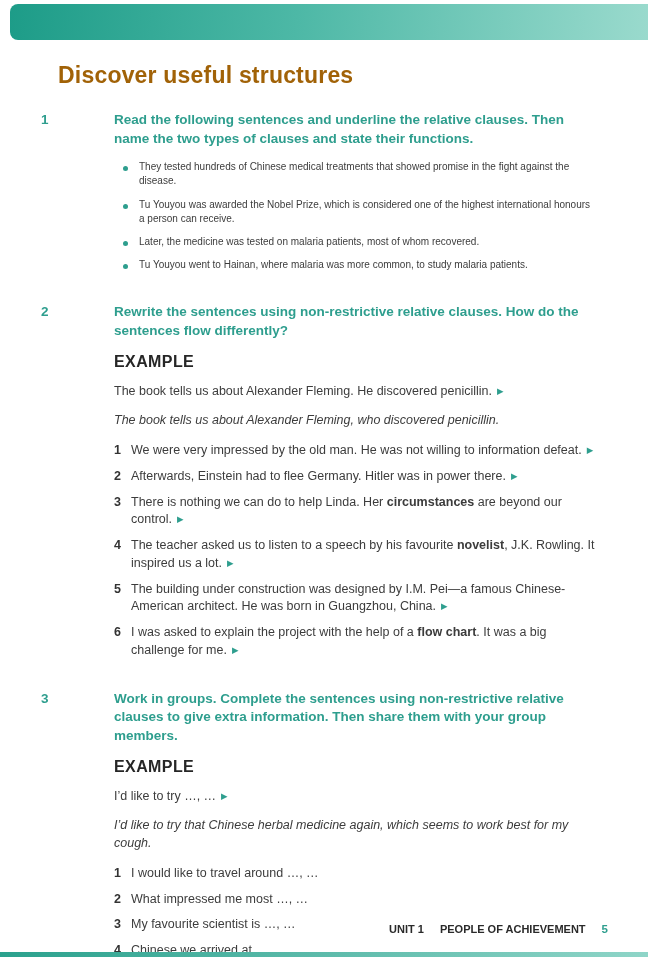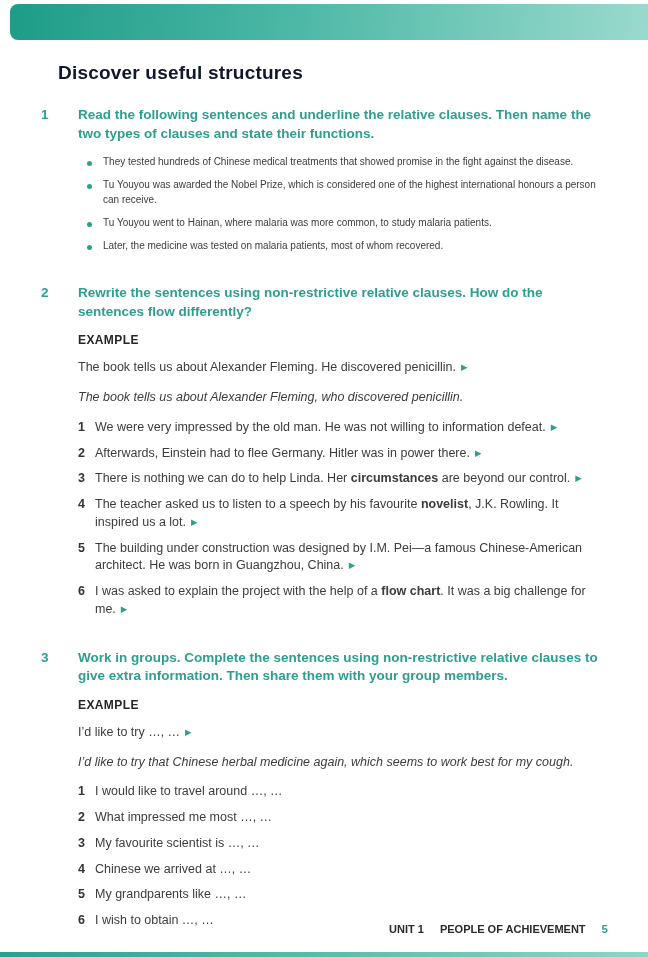--- a/index.html
+++ b/index.html
@@ -17,40 +17,40 @@
     position: absolute; top: 4px; left: 10px; right: 0; height: 36px;
     background: linear-gradient(95deg, #1d9c88 0%, #4db8a6 45%, #9adacd 100%);
     border-radius: 8px 0 0 8px;
   }
   .bottom-rule {
     position: absolute; bottom: 0; left: 0; right: 0; height: 5px;
     background: linear-gradient(95deg, #2aa18d 0%, #8fd5c8 100%);
   }
   .content { position: absolute; top: 50px; left: 0; right: 0; padding: 0 50px 0 38px; }
   .page-title {
-    font-size: 19px; font-weight: bold; color: #0f172a;
+    font-size: 23px; font-weight: bold; color: #a16207;
     margin: 12px 0 22px 20px; letter-spacing: 0.2px;
   }
   .section { display: flex; margin-bottom: 22px; }
   .sec-num {
     flex: none; width: 40px; padding-left: 3px; padding-top: 1px;
     color: var(--accent); font-weight: bold; font-size: 13.5px;
   }
-  .sec-body { flex: 1; min-width: 0; }
+  .sec-body { flex: 1; min-width: 0; margin-left: 36px; }
   .sec-heading {
     color: var(--accent); font-weight: bold; font-size: 13.5px;
     line-height: 1.38; margin-bottom: 12px;
   }
   .bullet-item { display: flex; margin: 9px 0; font-size: 10px; line-height: 1.42; }
   .dot {
     flex: none; width: 5px; height: 5px; border-radius: 50%;
     background: var(--accent); margin: 6px 11px 0 9px;
   }
   .example-label {
-    font-weight: bold; font-size: 12px; color: #262626;
+    font-weight: bold; font-size: 16px; color: #262626;
     letter-spacing: 0.4px; margin: 2px 0 12px 0;
   }
   .example-line { font-size: 12.5px; line-height: 1.42; margin: 0 0 12px 0; }
   .example-answer { font-style: italic; }
   .num-item { display: flex; margin: 8px 0; font-size: 12.5px; line-height: 1.42; }
   .item-num { flex: none; width: 17px; font-weight: bold; color: #333; }
   .item-text { flex: 1; min-width: 0; }
   .bold { font-weight: bold; }
   .arrow { color: var(--accent); font-size: 8.5px; margin-left: 5px; vertical-align: 1px; }
   .footer {
@@ -77,25 +77,25 @@
           <div class="bullet-item">
             <span class="dot"></span>
             <span class="item-text">They tested hundreds of Chinese medical treatments that showed promise in the fight against the disease.</span>
           </div>
           <div class="bullet-item">
             <span class="dot"></span>
             <span class="item-text">Tu Youyou was awarded the Nobel Prize, which is considered one of the highest international honours a person can receive.</span>
           </div>
           <div class="bullet-item">
             <span class="dot"></span>
-            <span class="item-text">Tu Youyou went to Hainan, where malaria was more common, to study malaria patients.</span>
+            <span class="item-text">Later, the medicine was tested on malaria patients, most of whom recovered.</span>
           </div>
           <div class="bullet-item">
             <span class="dot"></span>
-            <span class="item-text">Later, the medicine was tested on malaria patients, most of whom recovered.</span>
+            <span class="item-text">Tu Youyou went to Hainan, where malaria was more common, to study malaria patients.</span>
           </div>
         </div>
     </div>
   </div>
 
   <div class="section">
     <div class="sec-num">2</div>
     <div class="sec-body">
       <div class="sec-heading">Rewrite the sentences using non-restrictive relative clauses. How do the sentences flow differently?</div>
       <div class="example-label">EXAMPLE</div>

